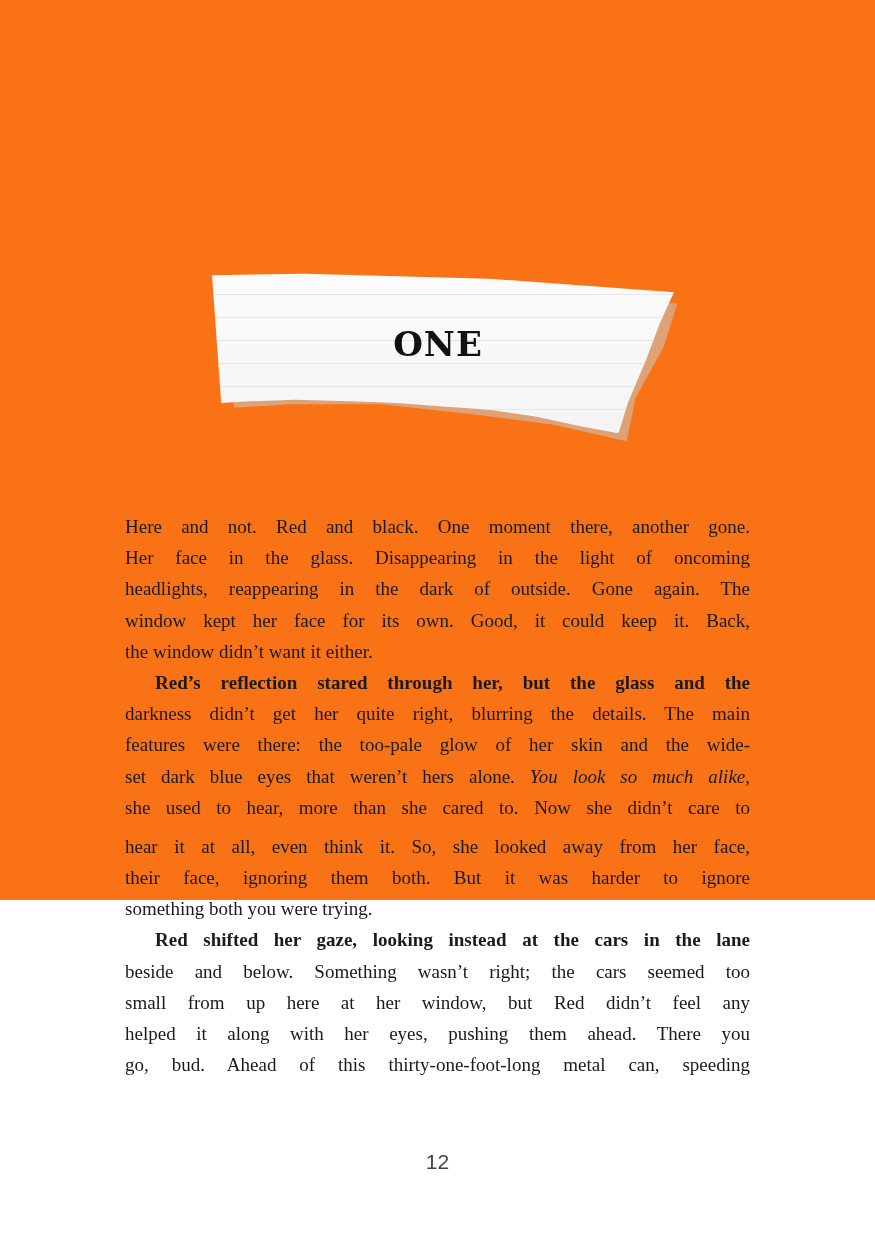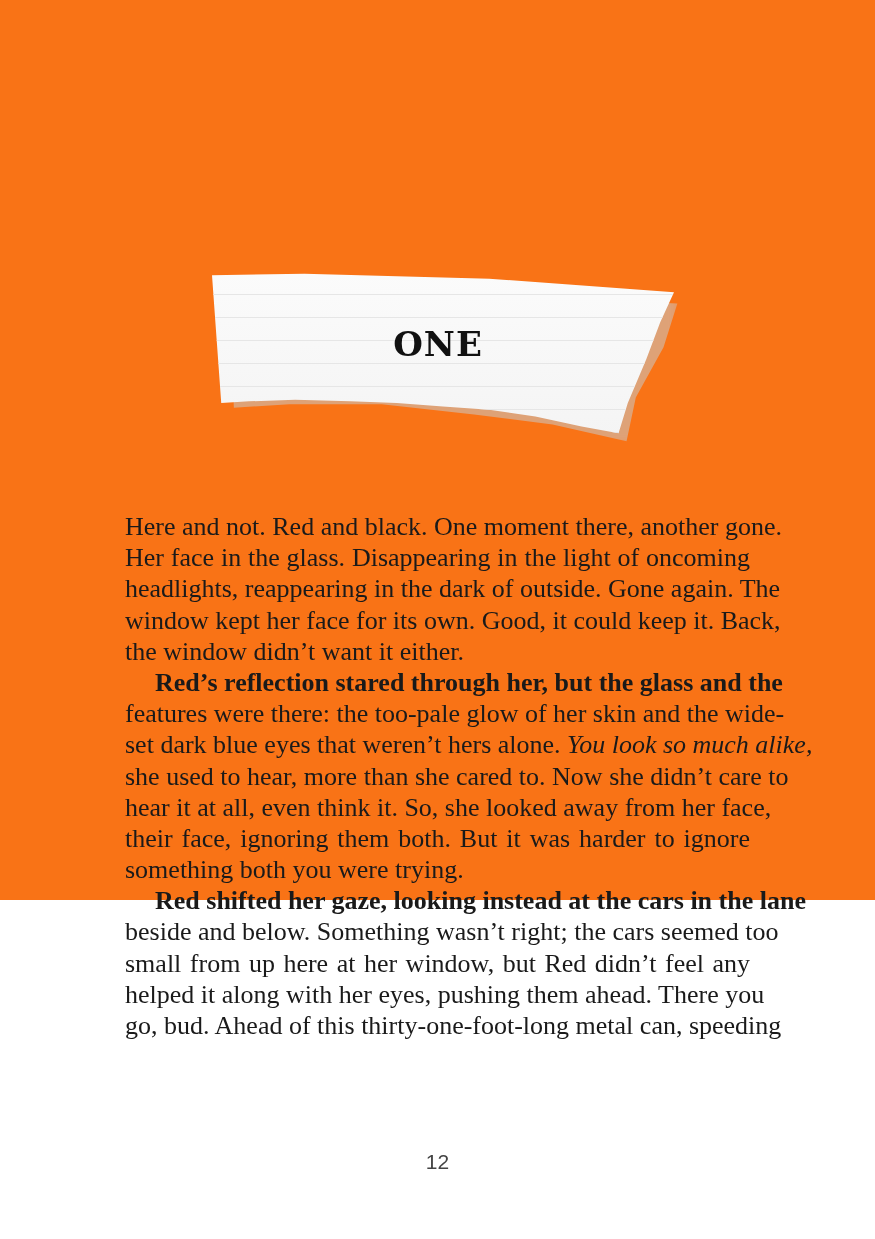--- a/index.html
+++ b/index.html
@@ -22,21 +22,21 @@
   }
   .chapter-title {
     position: absolute; left: 0; top: 52px; width: 452px; text-align: center;
     font-family: "DejaVu Serif", serif; font-weight: bold; font-size: 34px;
     letter-spacing: 1px; color: #111;
   }
 
   
   .body-text {
     position: absolute; left: 125px; top: 511px; width: 625px;
-    font-family: "Liberation Serif", serif; font-size: 26px; line-height: 31.2px; color: #1a1a1a;
+    font-family: "Liberation Serif", serif; font-size: 19px; line-height: 31.2px; color: #1a1a1a;
   }
   .line { display: block; text-align: justify; text-align-last: justify; white-space: nowrap; height: 31.2px; }
   .line.last { text-align-last: left; }
   .line.indent { padding-left: 30px; font-weight: bold; }
   .line .it { font-style: italic; }
 
   .page-number {
     position: absolute; left: 0; width: 875px; top: 1150px; text-align: center;
     font-family: "Liberation Sans", sans-serif; font-size: 21px; color: #444;
   }
@@ -57,24 +57,25 @@
     <div>
       <span class="line" style="word-spacing: 0px;">Here and not. Red and black. One moment there, another gone.</span>
       <span class="line" style="word-spacing: 0px;">Her face in the glass. Disappearing in the light of oncoming</span>
       <span class="line" style="word-spacing: 0px;">headlights, reappearing in the dark of outside. Gone again. The</span>
       <span class="line" style="word-spacing: 0px;">window kept her face for its own. Good, it could keep it. Back,</span>
       <span class="line last">the window didn’t want it either.</span>
     </div>
 
     <div>
       <span class="line indent" style="word-spacing: 0px;">Red’s reflection stared through her, but the glass and the</span>
+      <span class="line" style="word-spacing: 0px;">darkness didn’t get her quite right, blurring the details. The main</span>
       <span class="line" style="word-spacing: 0px;">features were there: the too-pale glow of her skin and the wide-</span>
       <span class="line" style="word-spacing: 0px;"><span>set dark blue eyes that weren’t hers alone.</span> <span class="it">You look so much alike,</span></span>
       <span class="line" style="word-spacing: 0px;">she used to hear, more than she cared to. Now she didn’t care to</span>
-      <span class="line" style="word-spacing: 0px;">hear it at all, even think it. So, she looked away from her face,</span>
+      <span class="line" style="word-spacing: 0px; margin-top: 8px;">hear it at all, even think it. So, she looked away from her face,</span>
       <span class="line" style="word-spacing: 0px;">their face, ignoring them both. But it was harder to ignore</span>
       <span class="line last">something both you were trying.</span>
     </div>
 
     <div>
       <span class="line indent" style="word-spacing: 0px;">Red shifted her gaze, looking instead at the cars in the lane</span>
       <span class="line" style="word-spacing: 0px;">beside and below. Something wasn’t right; the cars seemed too</span>
       <span class="line" style="word-spacing: 0px;">small from up here at her window, but Red didn’t feel any</span>
       <span class="line" style="word-spacing: 0px;">helped it along with her eyes, pushing them ahead. There you</span>
       <span class="line" style="word-spacing: 0px;">go, bud. Ahead of this thirty-one-foot-long metal can, speeding</span>

